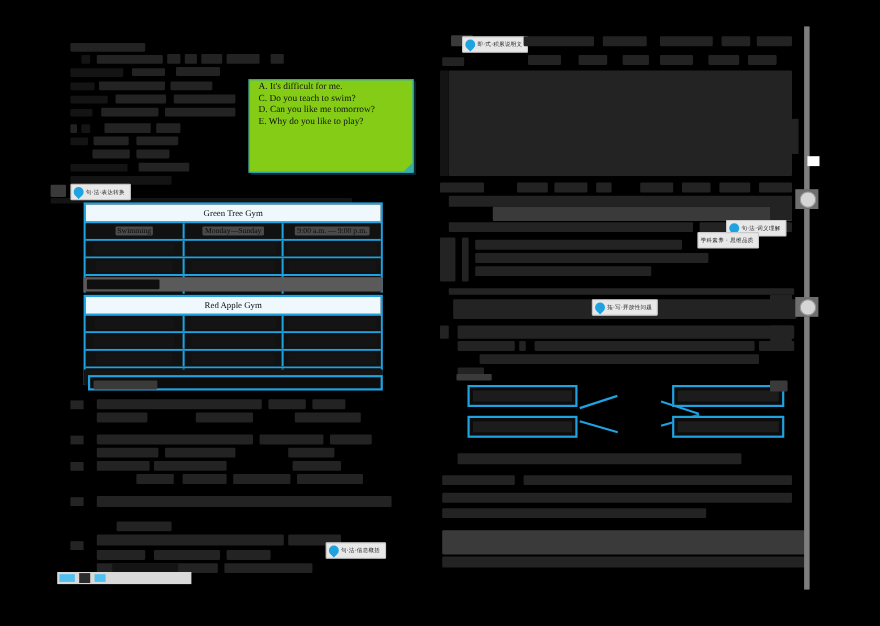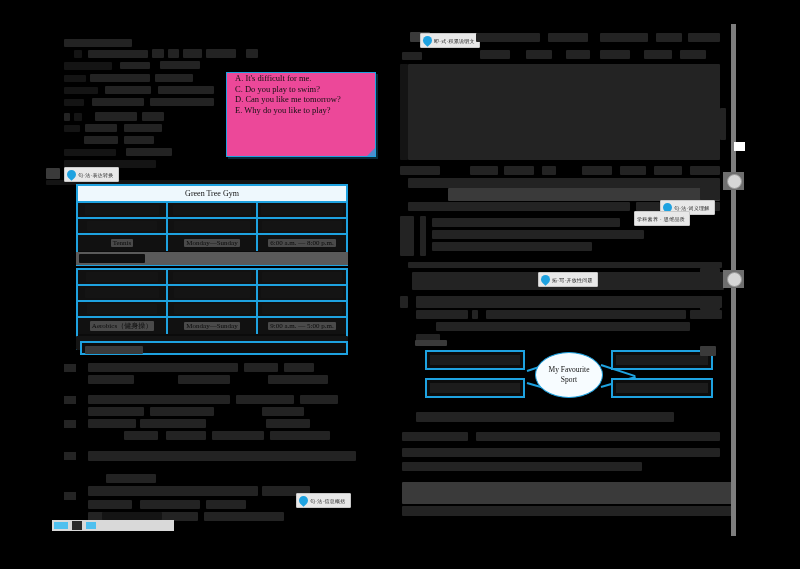--- a/index.html
+++ b/index.html
@@ -14,21 +14,21 @@
 
   
   .tag{position:absolute;height:13px;background:#e8e8e8;border:1px solid #c9c9c9;
        display:flex;align-items:center;gap:2px;padding:0 4px 0 2px;border-radius:1px;}
   .tag .dot{width:9px;height:9px;background:#1ea2e0;border-radius:50% 50% 50% 0;
        transform:rotate(-45deg);flex:0 0 auto;}
   .tag .tx{font-family:"DejaVu Sans",sans-serif;font-size:5px;color:#1a1a1a;
        white-space:nowrap;letter-spacing:.3px;}
 
   
-  .callout{position:absolute;background:#ec4899;border:1.5px solid #1ea2e0;
+  .callout{position:absolute;background:#84cc16;border:1.5px solid #1ea2e0;
        box-shadow:2px 2px 0 rgba(30,162,224,.25);font-family:Liberation Serif, serif;}
   .callout .opt{font-size:8.5px;color:#111;line-height:1;margin:0;padding:1px 0 1px 8px;}
   .cut{position:absolute;right:0;bottom:0;width:0;height:0;
        border-left:8px solid transparent;border-bottom:8px solid #1ea2e0;opacity:.75;}
 
   
   .tbl{position:absolute;border:2.5px solid #1ea2e0;background:#0b0b0b;box-sizing:border-box;}
   .tbl .cap{background:#eef8fd;color:#111;text-align:center;font-size:8px;height:15px;
        line-height:15px;border-bottom:2.5px solid #1ea2e0;}
   .trow{display:flex;height:16px;border-bottom:2.5px solid #1ea2e0;box-sizing:border-box;}
@@ -110,38 +110,49 @@
     <div class="rb lt" style="left:84px;top:136px;width:34px;height:8px;"></div>
     <div class="rb lt" style="left:124px;top:136px;width:30px;height:8px;"></div>
 
     <div class="rb lt" style="left:126px;top:148px;width:46px;height:8px;"></div>
     <div class="rb dk" style="left:64px;top:149px;width:52px;height:7px;"></div>
 
     <div class="rb dk" style="left:64px;top:160px;width:92px;height:8px;"></div>
 
     <div class="callout" style="left:226px;top:72px;width:148px;height:83px;">
       <p class="opt">A. It's difficult for me.</p>
-      <p class="opt">C. Do you play to swim?</p>
+      <p class="opt">C. Do you teach to swim?</p>
       <p class="opt">D. Can you like me tomorrow?</p>
       <p class="opt">E. Why do you like to play?</p>
       <span class="cut"></span>
     </div>
 
     <div class="rb gr" style="left:46px;top:168px;width:14px;height:11px;"></div>
     <div class="rb dk" style="left:46px;top:180px;width:274px;height:5px;"></div>
 
     <div class="tag" style="left:64px;top:167px;">
       <span class="dot"></span>
       <span class="tx">句·法·表达转换</span>
     </div>
 
     <div class="tbl" style="left:76px;top:184px;width:272px;height:82px;">
       <div class="cap">Green Tree Gym</div>
       <div class="trow">
         <div class="tcell">
+            <span class="txt vis">Swimming</span>
+          </div>
+        <div class="tcell">
+            <span class="txt vis">Monday—Sunday</span>
+          </div>
+        <div class="tcell">
+            <span class="txt vis">9:00 a.m. — 9:00 p.m.</span>
+          </div>
+      </div>
+      <div class="trow">
+        <div class="tcell">
             <span class="rb dk" style="position:relative;left:0;top:0;width:74px;height:10px;"></span>
           </div>
         <div class="tcell">
             <span class="rb dk" style="position:relative;left:0;top:0;width:78px;height:10px;"></span>
           </div>
         <div class="tcell">
             <span class="rb dk" style="position:relative;left:0;top:0;width:82px;height:10px;"></span>
           </div>
       </div>
       <div class="trow">
@@ -165,20 +176,21 @@
         <div class="tcell">
             <span class="txt vis">6:00 a.m. — 8:00 p.m.</span>
           </div>
       </div>
     </div>
     <div class="noterow" style="position:absolute;left:76px;top:252px;width:272px;">
       <div class="nb" style="width:66px;"></div>
     </div>
 
     <div class="tbl" style="left:76px;top:268px;width:272px;height:82px;">
+      <div class="cap">Red Apple Gym</div>
       <div class="trow">
         <div class="tcell">
             <span class="rb dk" style="position:relative;width:72px;height:10px;"></span>
           </div>
         <div class="tcell">
             <span class="rb dk" style="position:relative;width:78px;height:10px;"></span>
           </div>
         <div class="tcell">
             <span class="rb dk" style="position:relative;width:80px;height:10px;"></span>
           </div>
@@ -359,24 +371,20 @@
       <div class="mmbox" style="left:10px;top:38px;width:100px;height:20px;">
           <div class="inner"></div>
         </div>
       <div class="mmbox" style="left:196px;top:10px;width:102px;height:20px;">
           <div class="inner"></div>
         </div>
       <div class="mmbox" style="left:196px;top:38px;width:102px;height:20px;">
           <div class="inner"></div>
         </div>
 
-      <div class="ell" style="left:120px;top:12px;width:66px;height:44px;">
-        <span>My Favourite</span>
-        <span>Sport</span>
-      </div>
     </div>
 
     <div class="rb lt" style="left:416px;top:412px;width:258px;height:10px;"></div>
     <div class="rb lt" style="left:402px;top:432px;width:66px;height:9px;"></div>
     <div class="rb lt" style="left:476px;top:432px;width:244px;height:9px;"></div>
     <div class="rb lt" style="left:402px;top:448px;width:318px;height:9px;"></div>
     <div class="rb lt" style="left:402px;top:462px;width:240px;height:9px;"></div>
 
     <div class="rb gr" style="left:402px;top:482px;width:330px;height:22px;"></div>
     <div class="rb lt" style="left:402px;top:506px;width:330px;height:10px;"></div>

